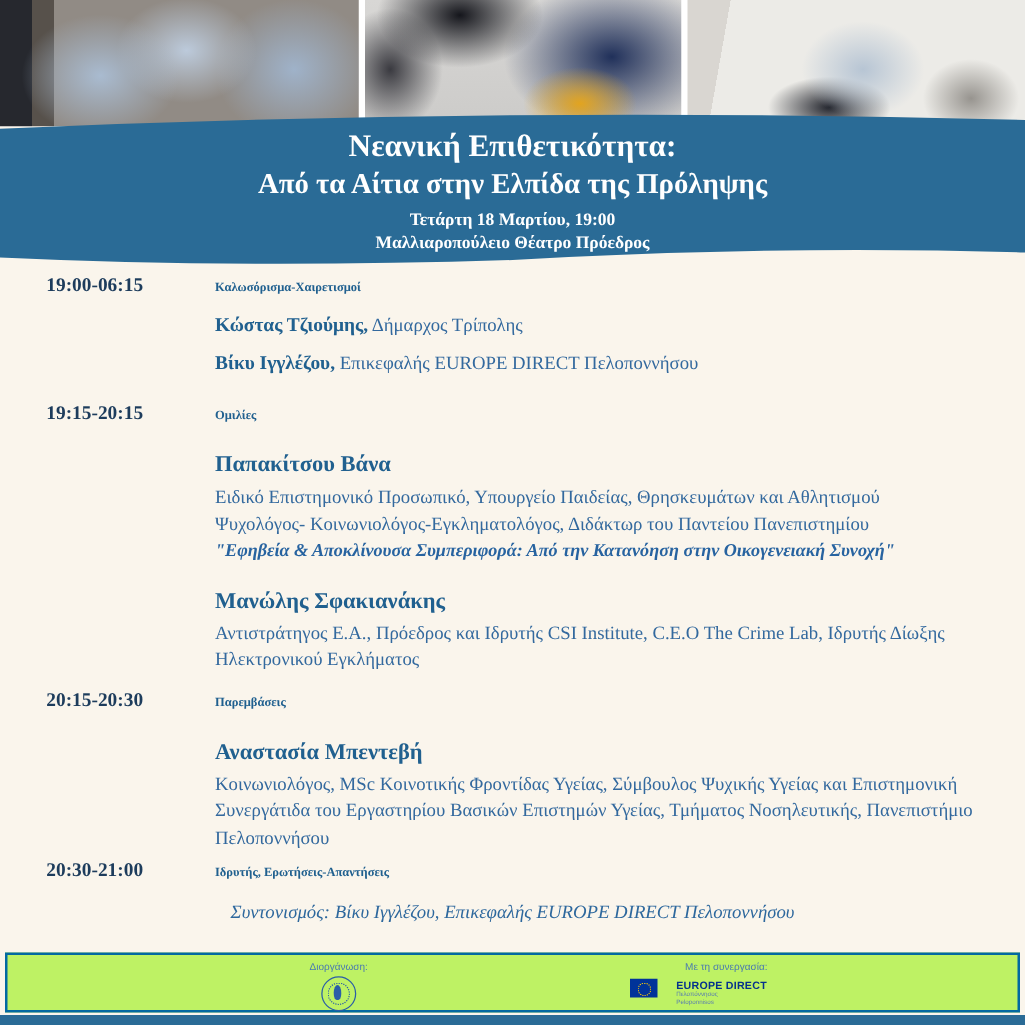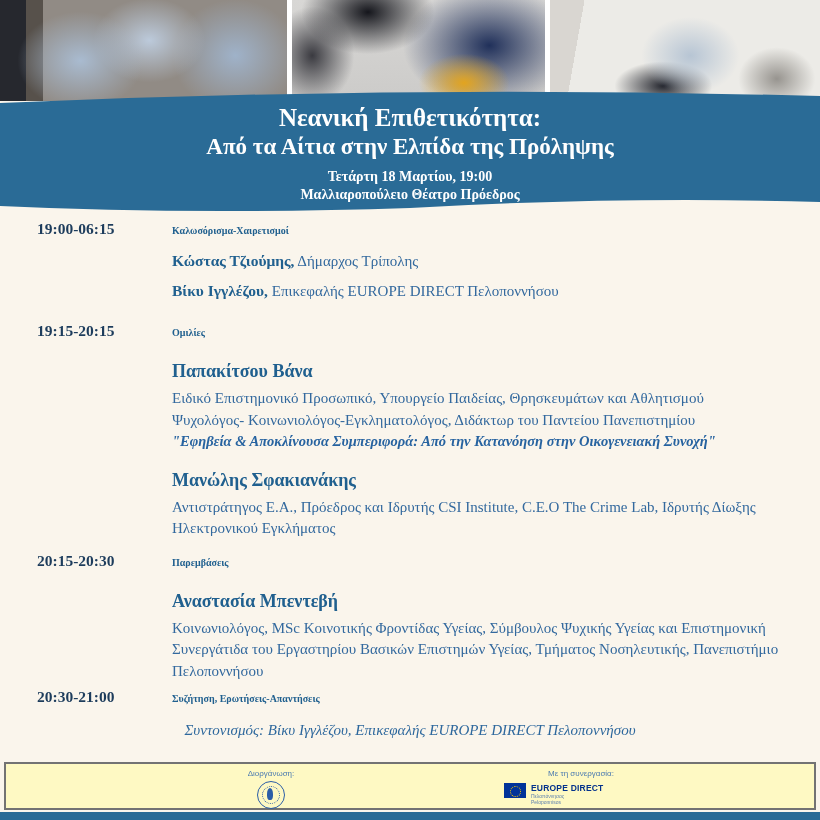--- a/index.html
+++ b/index.html
@@ -52,34 +52,34 @@
   .person{font-size:15px;line-height:22px;margin-top:8px;color:#33699e;}
   .person b{color:#20608f;font-size:15.5px;}
   .speaker{margin-top:16px;}
   .speaker:first-child{margin-top:10px;}
   .sname{font-size:18px;font-weight:bold;color:#20608f;line-height:22px;}
   .bio{font-size:15px;color:#33699e;line-height:21.5px;margin-top:6px;}
   .quote{font-size:14.5px;font-weight:bold;font-style:italic;color:#2763a0;line-height:21.5px;}
   .gap20{margin-top:20px;} .gap12{margin-top:12px;} .gap6{margin-top:6px;}
   .coord{margin-top:12px;text-align:center;font-style:italic;font-size:15px;color:#2e689d;}
   
-  .footer-box{position:absolute;left:4px;right:4px;top:762px;height:44px;border:2px solid #737373;background:#fef9c3;}
+  .footer-box{position:absolute;left:4px;right:4px;top:762px;height:44px;border:2px solid #0369a1;background:#bef264;}
   .footer-strip{position:absolute;left:0;bottom:0;width:820px;height:8px;background:#2a6b96;}
   .fcol{position:absolute;top:5px;text-align:center;}
   .fcol-org{left:180px;width:170px;}
   .fcol-part{left:480px;width:190px;text-align:left;}
   .flabel{font-family:"Liberation Sans", sans-serif;font-size:8px;color:#4a7ab0;}
   .seal{display:inline-block;width:26px;height:26px;margin-top:3px;border:1.5px solid #2b5ea7;border-radius:50%;position:relative;}
   .seal::before{content:"";position:absolute;left:4px;top:4px;right:4px;bottom:4px;border:1px dotted #2b5ea7;border-radius:50%;}
   .seal::after{content:"";position:absolute;left:9px;top:6px;width:6px;height:12px;background:#2b5ea7;border-radius:50% 50% 40% 40%;}
   .part-label{text-align:center;display:block;}
   .ed-logo{display:flex;align-items:flex-start;margin-top:5px;margin-left:18px;}
   .eu-flag{width:22px;height:15px;background:#003399;position:relative;flex-shrink:0;}
   .eu-flag::before{content:"";position:absolute;left:6px;top:3px;width:9px;height:9px;border:1px dotted #ffcc00;border-radius:50%;}
-  .ed-text{margin-left:5px;font-family:"Liberation Sans", sans-serif;}
+  .ed-text{margin-left:15px;font-family:"Liberation Sans", sans-serif;}
   .ed-name{font-size:8.5px;font-weight:bold;color:#04328c;letter-spacing:.2px;}
   .ed-sub{font-size:5px;color:#5b7fae;line-height:6px;}
 </style>
 </head>
 <body>
 
 <div class="poster">
 
   <div class="photos">
     <div class="photo photo-1"></div>
@@ -134,21 +134,21 @@
         <div class="speaker">
           <div class="sname">Αναστασία Μπεντεβή</div>
           <div class="bio">Κοινωνιολόγος, MSc Κοινοτικής Φροντίδας Υγείας, Σύμβουλος Ψυχικής Υγείας και Επιστημονική Συνεργάτιδα του Εργαστηρίου Βασικών Επιστημών Υγείας, Τμήματος Νοσηλευτικής, Πανεπιστήμιο Πελοποννήσου</div>
         </div>
       </div>
     </div>
 
     <div class="session gap6">
       <div class="time">20:30-21:00</div>
       <div class="content">
-        <div class="stitle">Συζήτηση, Ερωτήσεις-Απαντήσεις</div>
+        <div class="stitle">Ιδρυτής, Ερωτήσεις-Απαντήσεις</div>
       </div>
     </div>
 
     <div class="coord">Συντονισμός: Βίκυ Ιγγλέζου, Επικεφαλής EUROPE DIRECT Πελοποννήσου</div>
   </div>
 
   <div class="footer-box">
     <div class="fcol fcol-org">
       <div class="flabel">Διοργάνωση:</div>
       <span class="seal"></span>

